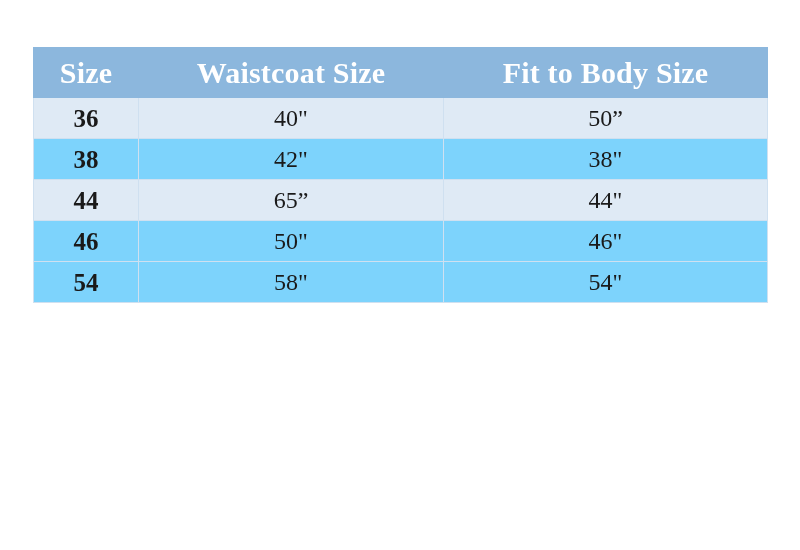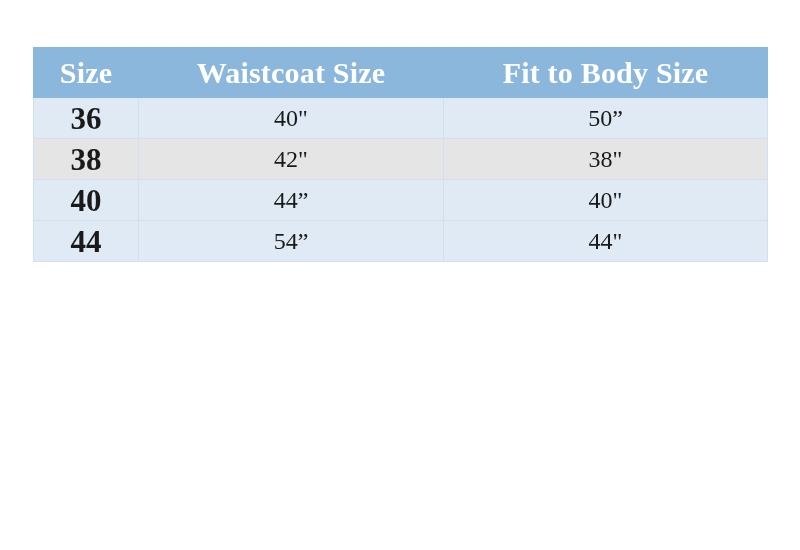--- a/index.html
+++ b/index.html
@@ -55,27 +55,27 @@
     text-align: center;
     vertical-align: middle;
     border: 1px solid #cfe0f0;
     font-family: "Liberation Serif", serif;
     font-size: 24px;
     color: #1a1a1a;
     line-height: 1;
   }
   table.size-chart tbody td.size-cell {
     font-weight: bold;
-    font-size: 31px;
+    font-size: 25px;
   }
   table.size-chart tbody tr.alt td {
     background: #dfeaf5;
   }
   table.size-chart tbody tr.plain td {
-    background: #e5e5e5;
+    background: #7dd3fc;
     font-family: Liberation Serif, serif;
   }
 </style>
 </head>
 <body>
 
 <div class="page">
   <div class="table-wrap">
     <table class="size-chart">
       <colgroup>
@@ -95,25 +95,30 @@
           <td class="size-cell">36</td>
           <td>40"</td>
           <td>50”</td>
         </tr>
         <tr class="plain">
           <td class="size-cell">38</td>
           <td>42"</td>
           <td>38"</td>
         </tr>
         <tr class="alt">
-          <td class="size-cell">40</td>
-          <td>44”</td>
-          <td>40"</td>
+          <td class="size-cell">44</td>
+          <td>65”</td>
+          <td>44"</td>
         </tr>
-        <tr class="alt">
-          <td class="size-cell">44</td>
-          <td>54”</td>
-          <td>44"</td>
+        <tr class="plain">
+          <td class="size-cell">46</td>
+          <td>50"</td>
+          <td>46"</td>
+        </tr>
+        <tr class="plain">
+          <td class="size-cell">54</td>
+          <td>58"</td>
+          <td>54"</td>
         </tr>
       </tbody>
     </table>
   </div>
 </div>
 
 </body></html>

